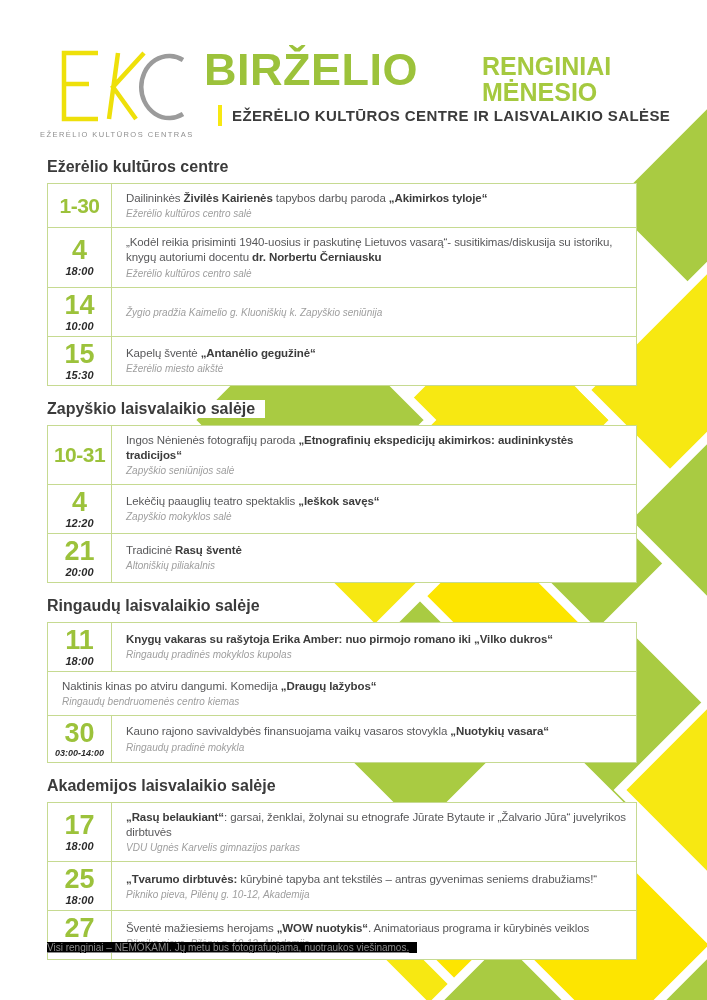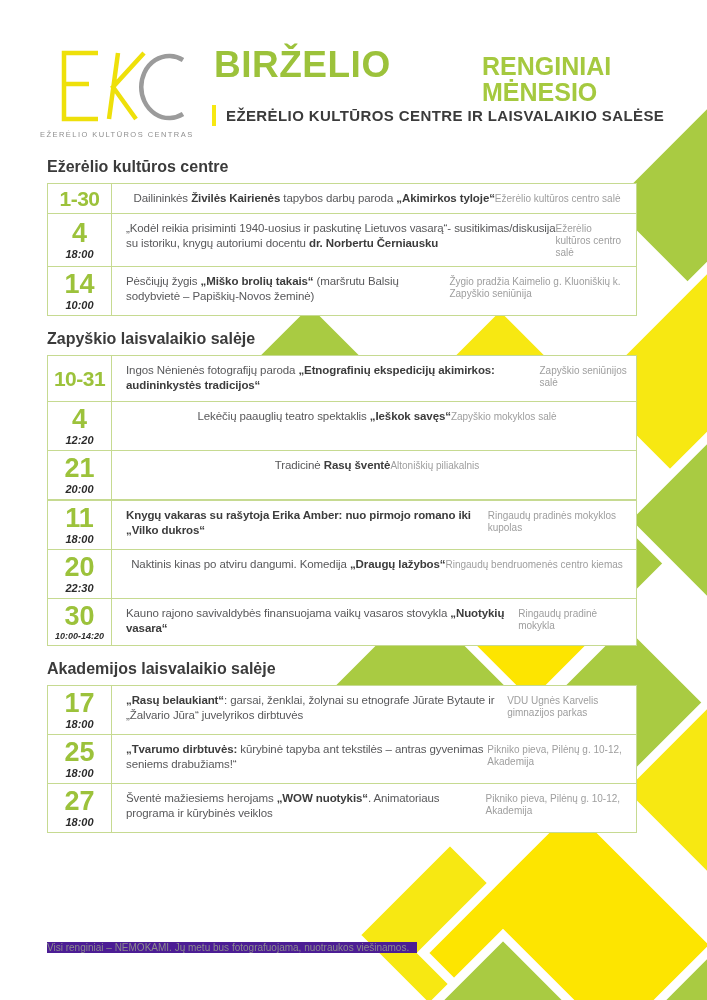--- a/index.html
+++ b/index.html
@@ -14,29 +14,29 @@
   .f-green{fill:var(--decor-green);}
   .f-yellow{fill:var(--yellow);}
   .f-yellow2{fill:var(--yellow-alt);}
   
   .logo{position:absolute;left:52px;top:48px;z-index:2;}
   .logo-caption{
     position:absolute;left:40px;top:130px;z-index:2;
     font-size:7.5px;letter-spacing:1.45px;color:#8f8f8f;white-space:nowrap;
   }
   .title-month{
-    position:absolute;left:214px;top:44px;z-index:2;
-    font-size:37px;font-weight:bold;color:var(--green);letter-spacing:.5px;white-space:nowrap;
+    position:absolute;left:204px;top:44px;z-index:2;
+    font-size:45px;font-weight:bold;color:var(--green);letter-spacing:.5px;white-space:nowrap;
   }
   .title-rest{
     position:absolute;left:482px;top:53px;z-index:2;
     font-size:25px;font-weight:bold;color:var(--green-light);line-height:26px;white-space:nowrap;
   }
   .subtitle{
-    position:absolute;left:212px;top:105px;z-index:2;
+    position:absolute;left:218px;top:105px;z-index:2;
     font-size:15px;font-weight:bold;color:var(--dark);letter-spacing:.4px;white-space:nowrap;
     display:flex;align-items:center;
   }
   .subtitle .bar{display:inline-block;width:4px;height:21px;background:var(--yellow);margin-right:10px;}
   
   .sections{position:absolute;left:47px;top:158px;width:590px;z-index:1;}
   .section-title{
     font-size:16px;font-weight:bold;color:var(--dark);
     margin:14px 0 7px 0;display:inline-block;background:#fff;padding-right:10px;
   }
@@ -47,28 +47,28 @@
   .row:first-child{border-top:none;}
   .cell-date{
     width:63px;flex:0 0 63px;border-right:1px solid var(--border);
     display:flex;flex-direction:column;align-items:center;justify-content:center;
     padding:4px 0;text-align:center;
   }
   .date{font-size:27px;font-weight:bold;color:var(--green);line-height:1;}
   .date.range{font-size:21px;letter-spacing:-0.5px;}
   .time{font-size:11px;font-weight:bold;color:#2b2b2b;margin-top:2px;line-height:1;font-style:italic;}
   .time.small{font-size:9px;}
-  .cell-body{flex:1;padding:7px 8px 7px 14px;display:flex;flex-direction:row;justify-content:center;}
+  .cell-body{flex:1;padding:7px 8px 7px 14px;display:flex;flex-direction:column;justify-content:center;}
   .etitle{font-size:11.5px;line-height:1.32;color:#58585a;letter-spacing:-0.1px;}
   .etitle b{font-weight:bold;color:#3c3c3c;}
-  .venue{font-size:10px;color:#9e9e9e;margin-top:2px;line-height:1.2;}
+  .venue{font-size:10px;font-style:italic;color:#9e9e9e;margin-top:2px;line-height:1.2;}
   
   .footer-note{
     position:absolute;left:47px;top:942px;z-index:1;
-    font-size:10px;color:#8c8c8c;background:#4c1d95;padding-right:8px;
+    font-size:10px;color:#8c8c8c;background:#000000;padding-right:8px;text-decoration:underline;
   }
 </style>
 </head>
 <body>
 
 <div class="page">
 
   <svg class="decor" viewBox="0 0 707 1000" xmlns="http://www.w3.org/2000/svg">
     <polygon class="f-yellow" points="385,420 500,305 615,420 500,535"></polygon>
     <polygon class="f-green" points="190,420 310,300 430,420 310,540"></polygon>
@@ -129,25 +129,34 @@
       <div class="venue">Ežerėlio kultūros centro salė</div>
     </div>
   </div>
 
   <div class="row">
     <div class="cell-date">
       <div class="date">14</div>
       <div class="time">10:00</div>
     </div>
     <div class="cell-body">
-      <div class="etitle"><span>Pėsčiųjų žygis </span><b>„Miško brolių takais“</b><span> (maršrutu Balsių sodybvietė – Papiškių-Novos žeminė)</span></div>
       <div class="venue">Žygio pradžia Kaimelio g. Kluoniškių k. Zapyškio seniūnija</div>
     </div>
   </div>
 
+  <div class="row">
+    <div class="cell-date">
+      <div class="date">15</div>
+      <div class="time">15:30</div>
+    </div>
+    <div class="cell-body">
+      <div class="etitle"><span>Kapelų šventė </span><b>„Antanėlio gegužinė“</b></div>
+      <div class="venue">Ežerėlio miesto aikštė</div>
+    </div>
+  </div>
 </div>
   </div>
 
   <div class="section">
     <div class="section-title">Zapyškio laisvalaikio salėje</div>
     <div class="etable">
   <div class="row">
     <div class="cell-date">
       <div class="date range">10-31</div>
 
@@ -176,47 +185,44 @@
     </div>
     <div class="cell-body">
       <div class="etitle"><span>Tradicinė </span><b>Rasų šventė</b></div>
       <div class="venue">Altoniškių piliakalnis</div>
     </div>
   </div>
 </div>
   </div>
 
   <div class="section">
+    <div class="section-title">Ringaudų laisvalaikio salėje</div>
     <div class="etable">
   <div class="row">
     <div class="cell-date">
       <div class="date">11</div>
       <div class="time">18:00</div>
     </div>
     <div class="cell-body">
       <div class="etitle"><b>Knygų vakaras su rašytoja Erika Amber: nuo pirmojo romano iki „Vilko dukros“</b></div>
       <div class="venue">Ringaudų pradinės mokyklos kupolas</div>
     </div>
   </div>
 
   <div class="row">
-    <div class="cell-date">
-      <div class="date">20</div>
-      <div class="time">22:30</div>
-    </div>
     <div class="cell-body">
       <div class="etitle"><span>Naktinis kinas po atviru dangumi. Komedija </span><b>„Draugų lažybos“</b></div>
       <div class="venue">Ringaudų bendruomenės centro kiemas</div>
     </div>
   </div>
 
   <div class="row">
     <div class="cell-date">
       <div class="date">30</div>
-      <div class="time small">10:00-14:20</div>
+      <div class="time small">03:00-14:00</div>
     </div>
     <div class="cell-body">
       <div class="etitle"><span>Kauno rajono savivaldybės finansuojama vaikų vasaros stovykla </span><b>„Nuotykių vasara“</b></div>
       <div class="venue">Ringaudų pradinė mokykla</div>
     </div>
   </div>
 </div>
   </div>
 
   <div class="section">

